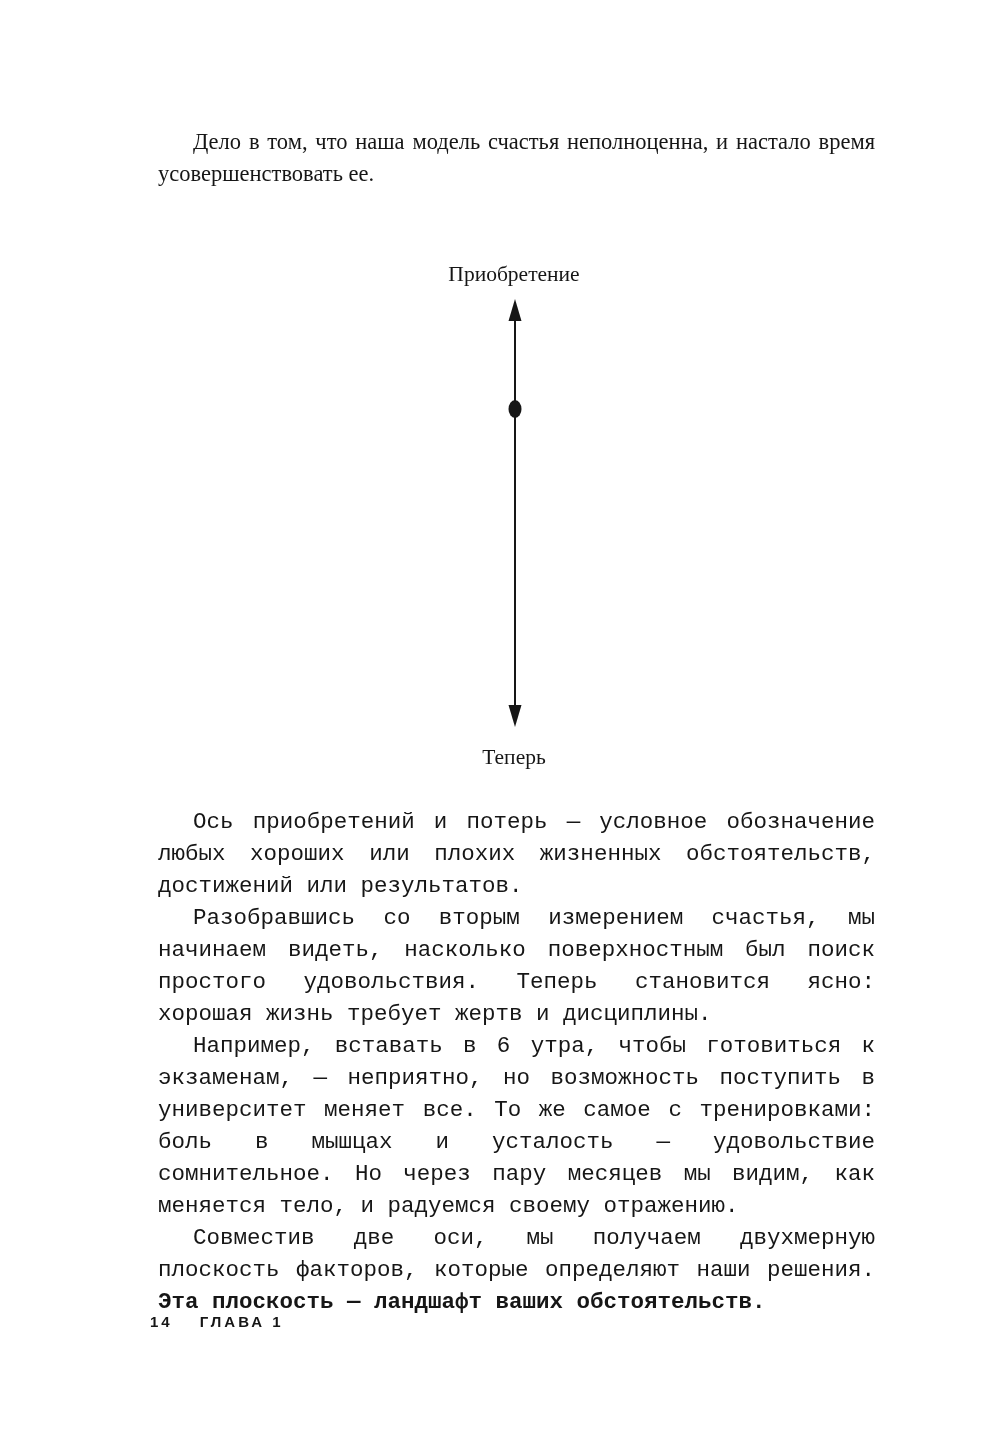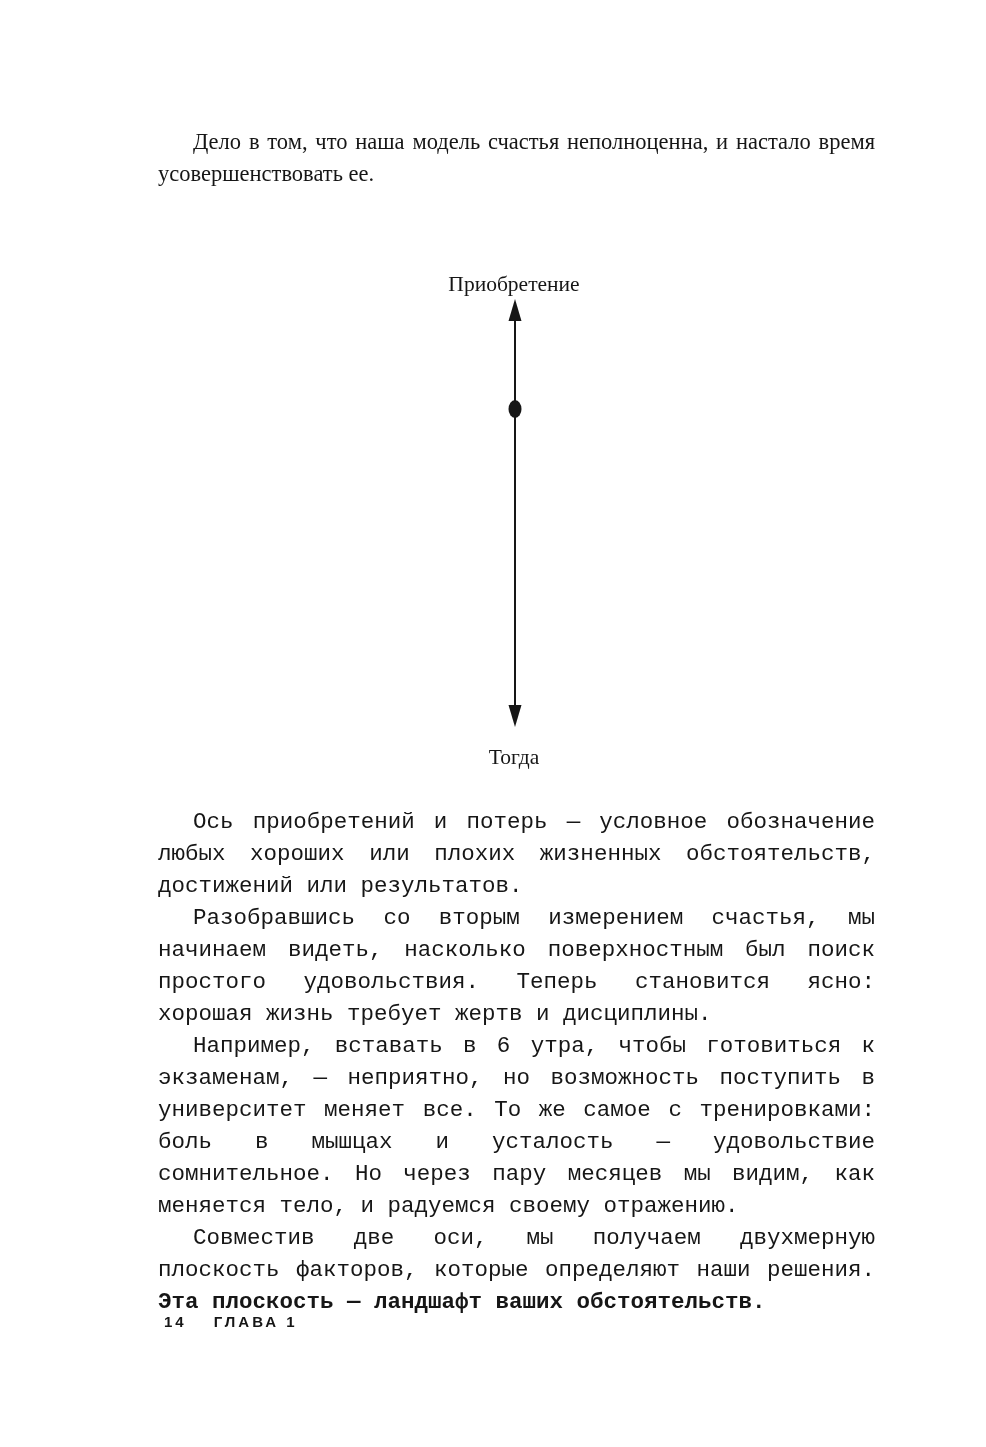--- a/index.html
+++ b/index.html
@@ -40,33 +40,33 @@
   }
   .axis-label{
     position:absolute;
     left:514px;
     transform:translateX(-50%);
     font-size:21.5px;
     line-height:25px;
     white-space:nowrap;
     color:var(--text-color);
   }
-  .axis-label.label-top{top:272px;}
+  .axis-label.label-top{top:262px;}
   .axis-label.label-bottom{top:745px;}
   .axis{
     position:absolute;
     left:500px;
     top:299px;
     color:var(--text-color);
   }
   .axis line{stroke:currentColor;stroke-width:2;}
   .axis polygon,.axis ellipse{fill:currentColor;}
   .page-footer{
     position:absolute;
-    left:164px;
+    left:150px;
     top:1313px;
     display:flex;
     align-items:baseline;
     gap:27px;
     font-family:"Liberation Sans","DejaVu Sans",sans-serif;
     font-weight:bold;
     font-size:15px;
     letter-spacing:3px;
     color:var(--text-color);
   }
@@ -81,21 +81,21 @@
     </section>
 
   <figure class="diagram">
     <div class="axis-label label-top">Приобретение</div>
     <svg class="axis" width="30" height="428" viewBox="0 0 30 428" aria-hidden="true">
       <line x1="15" y1="18" x2="15" y2="410"></line>
       <polygon points="15,0 8.5,22 21.5,22"></polygon>
       <polygon points="15,428 8.5,406 21.5,406"></polygon>
       <ellipse cx="15" cy="110" rx="6.5" ry="9"></ellipse>
     </svg>
-    <div class="axis-label label-bottom">Тогда</div>
+    <div class="axis-label label-bottom">Теперь</div>
   </figure>
 
   <section class="body-text bottom">
       <p><span>Ось приобретений и потерь — условное обозначение любых хороших или плохих жизненных обстоятельств, достижений или результатов.</span></p>
       <p><span>Разобравшись со вторым измерением счастья, мы начинаем видеть, насколько поверхностным был поиск простого удовольствия. Теперь становится ясно: хорошая жизнь требует жертв и дисциплины.</span></p>
       <p><span>Например, вставать в 6 утра, чтобы готовиться к экзаменам, — неприятно, но возможность поступить в университет меняет все. То же самое с тренировками: боль в мышцах и усталость — удовольствие сомнительное. Но через пару месяцев мы видим, как меняется тело, и радуемся своему отражению.</span></p>
       <p><span>Совместив две оси, мы получаем двухмерную плоскость факторов, которые определяют наши решения. </span><span class="bold">Эта плоскость — ландшафт ваших обстоятельств.</span></p>
     </section>
 
   <footer class="page-footer">

